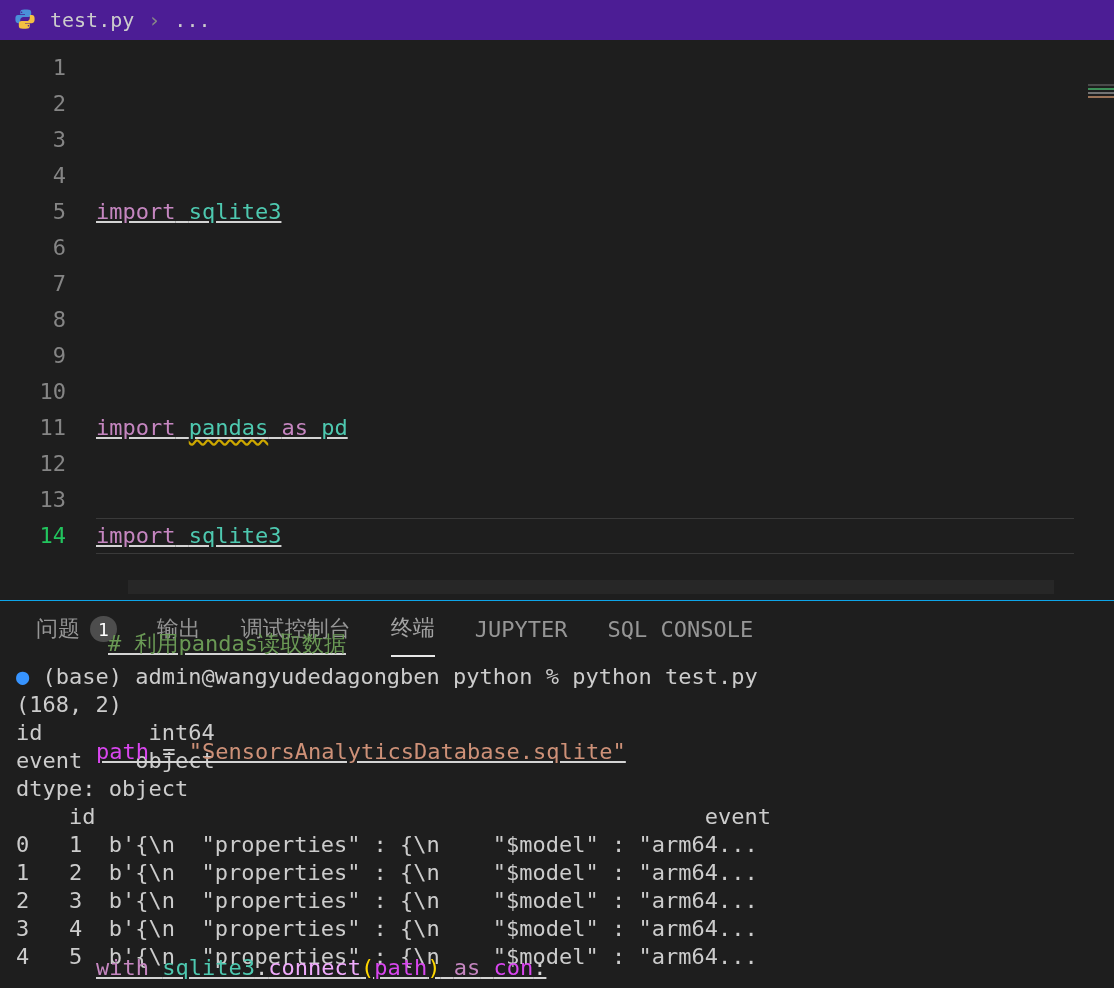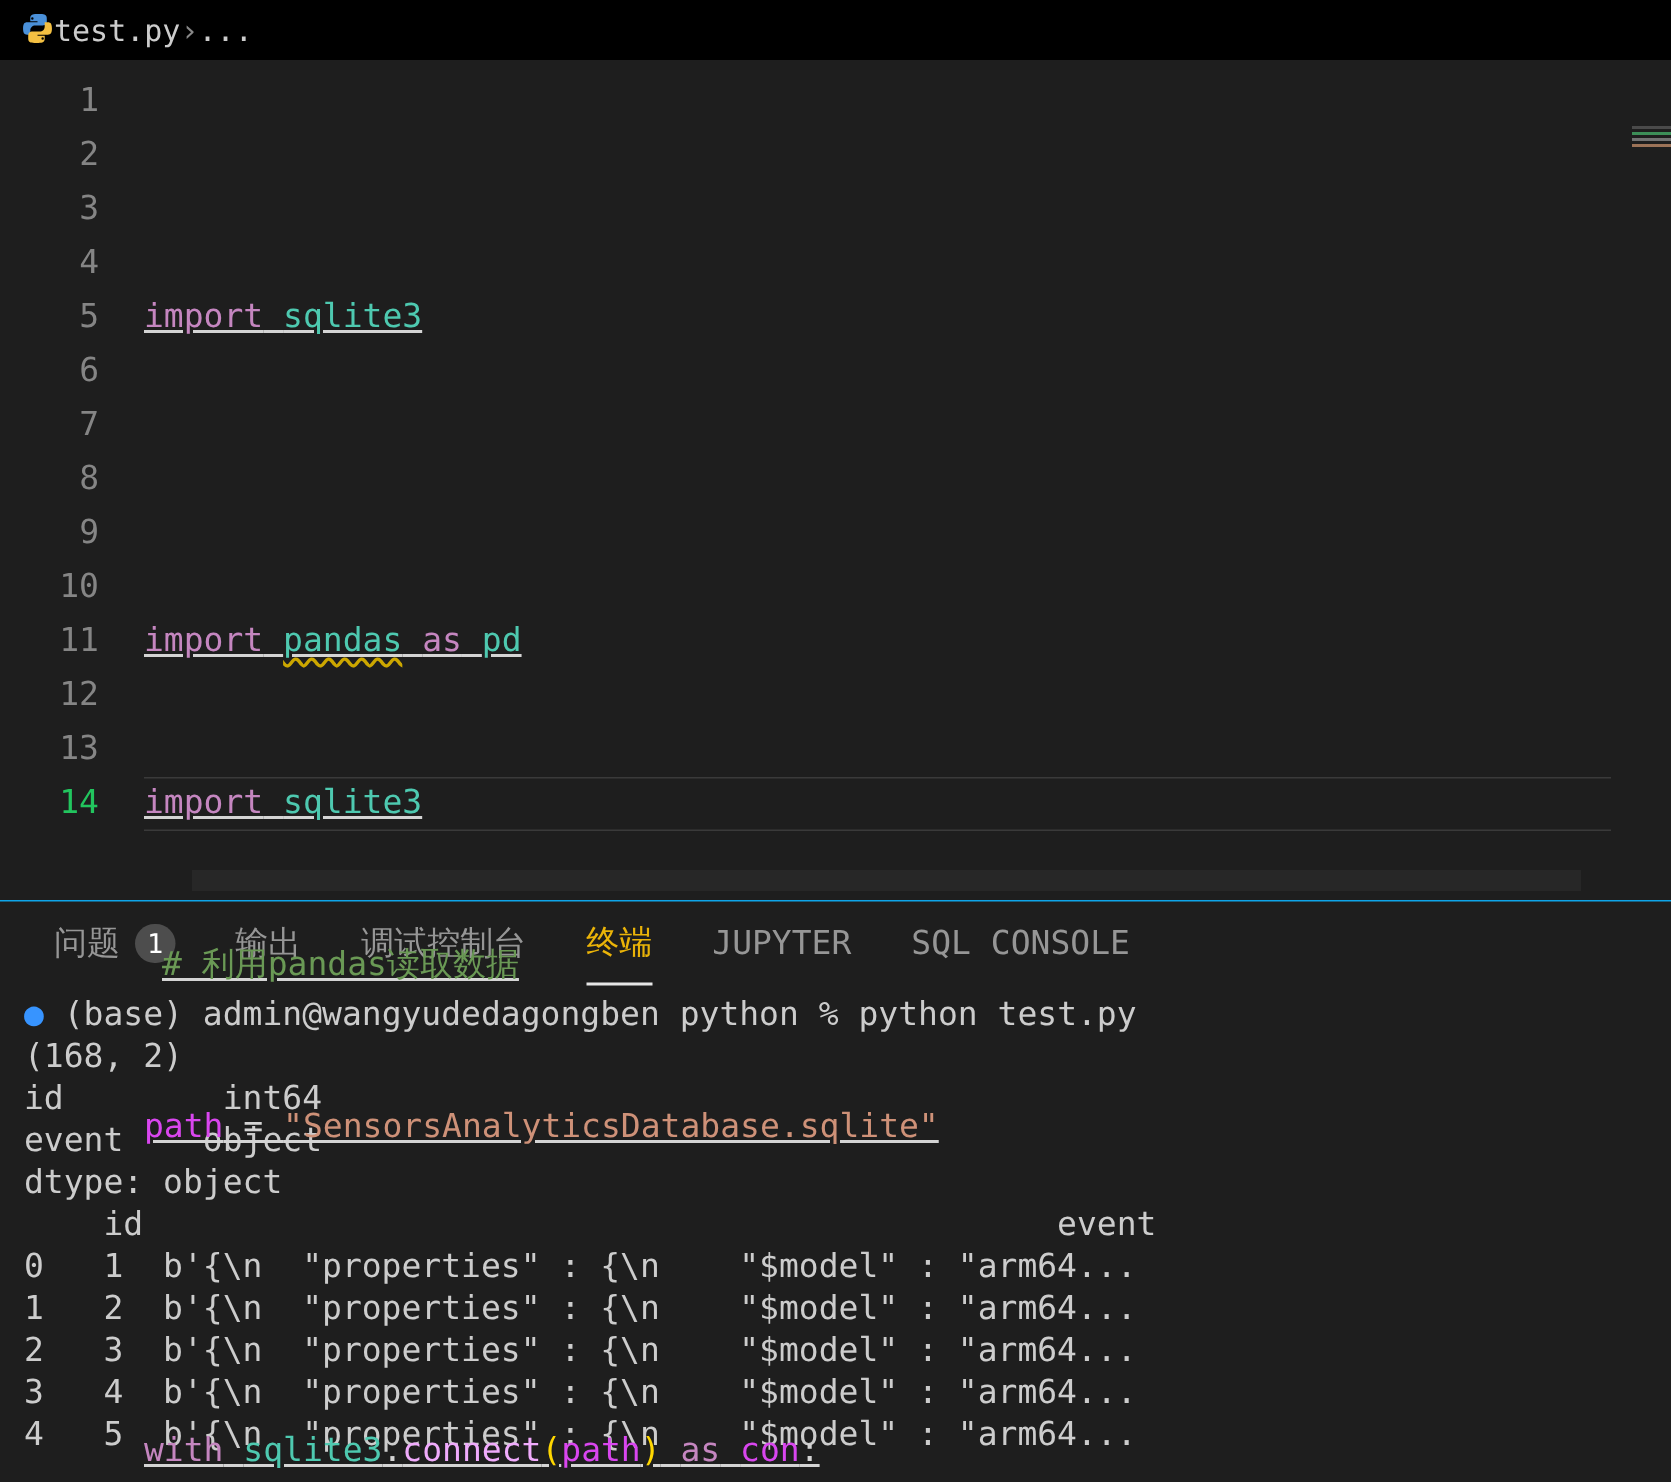--- a/index.html
+++ b/index.html
@@ -8,23 +8,23 @@
     height: 988px;
     background: #1e1e1e;
     font-family: "Menlo", "Consolas", monospace;
     color: #d4d4d4;
     overflow: hidden;
   }
   .root { display: flex; flex-direction: column; height: 100%; }
 
   
   .breadcrumb {
-    display: flex; align-items: center; gap: 0;
+    display: flex; align-items: center; gap: 14px;
     height: 40px; padding: 0 14px;
-    background: #000000;
+    background: #4c1d95;
     font-size: 20px;
     color: #cccccc;
   }
   .breadcrumb .chev { color: #888; }
   .breadcrumb .ellipsis { color: #ccc; }
   .py-icon { color:#4a90d9; font-size:20px; display:inline-block; position:relative; top:-1px;}
   .py-icon svg { width:22px; height:22px; display:block;}
   .py-icon path { fill:#4a90d9; }
   .py-icon path.bot { fill:#f4c042; }
 
@@ -81,21 +81,21 @@
     flex:1; display:flex; flex-direction:column;
     border-top:1px solid #0ea5e9;
     background:#1e1e1e;
   }
   .tabs {
     display:flex; align-items:center; gap:40px;
     height:56px; padding:0 36px;
     font-size:22px; color:#969696;
   }
   .tab { cursor:pointer; display:flex; align-items:center; gap:10px; height:100%; }
-  .tab.active { color:#eab308; border-bottom:2px solid #e7e7e7; }
+  .tab.active { color:#a3a3a3; border-bottom:2px solid #e7e7e7; }
   .badge {
     display:inline-flex; align-items:center; justify-content:center;
     min-width:26px; height:26px; padding:0 8px;
     border-radius:13px; background:#4d4d4d; color:#fff; font-size:18px;
   }
 
   .terminal {
     flex:1; padding: 6px 16px 0 16px;
     font-size:22px; line-height:28px; color:#cccccc;
     white-space:pre; overflow:hidden;

